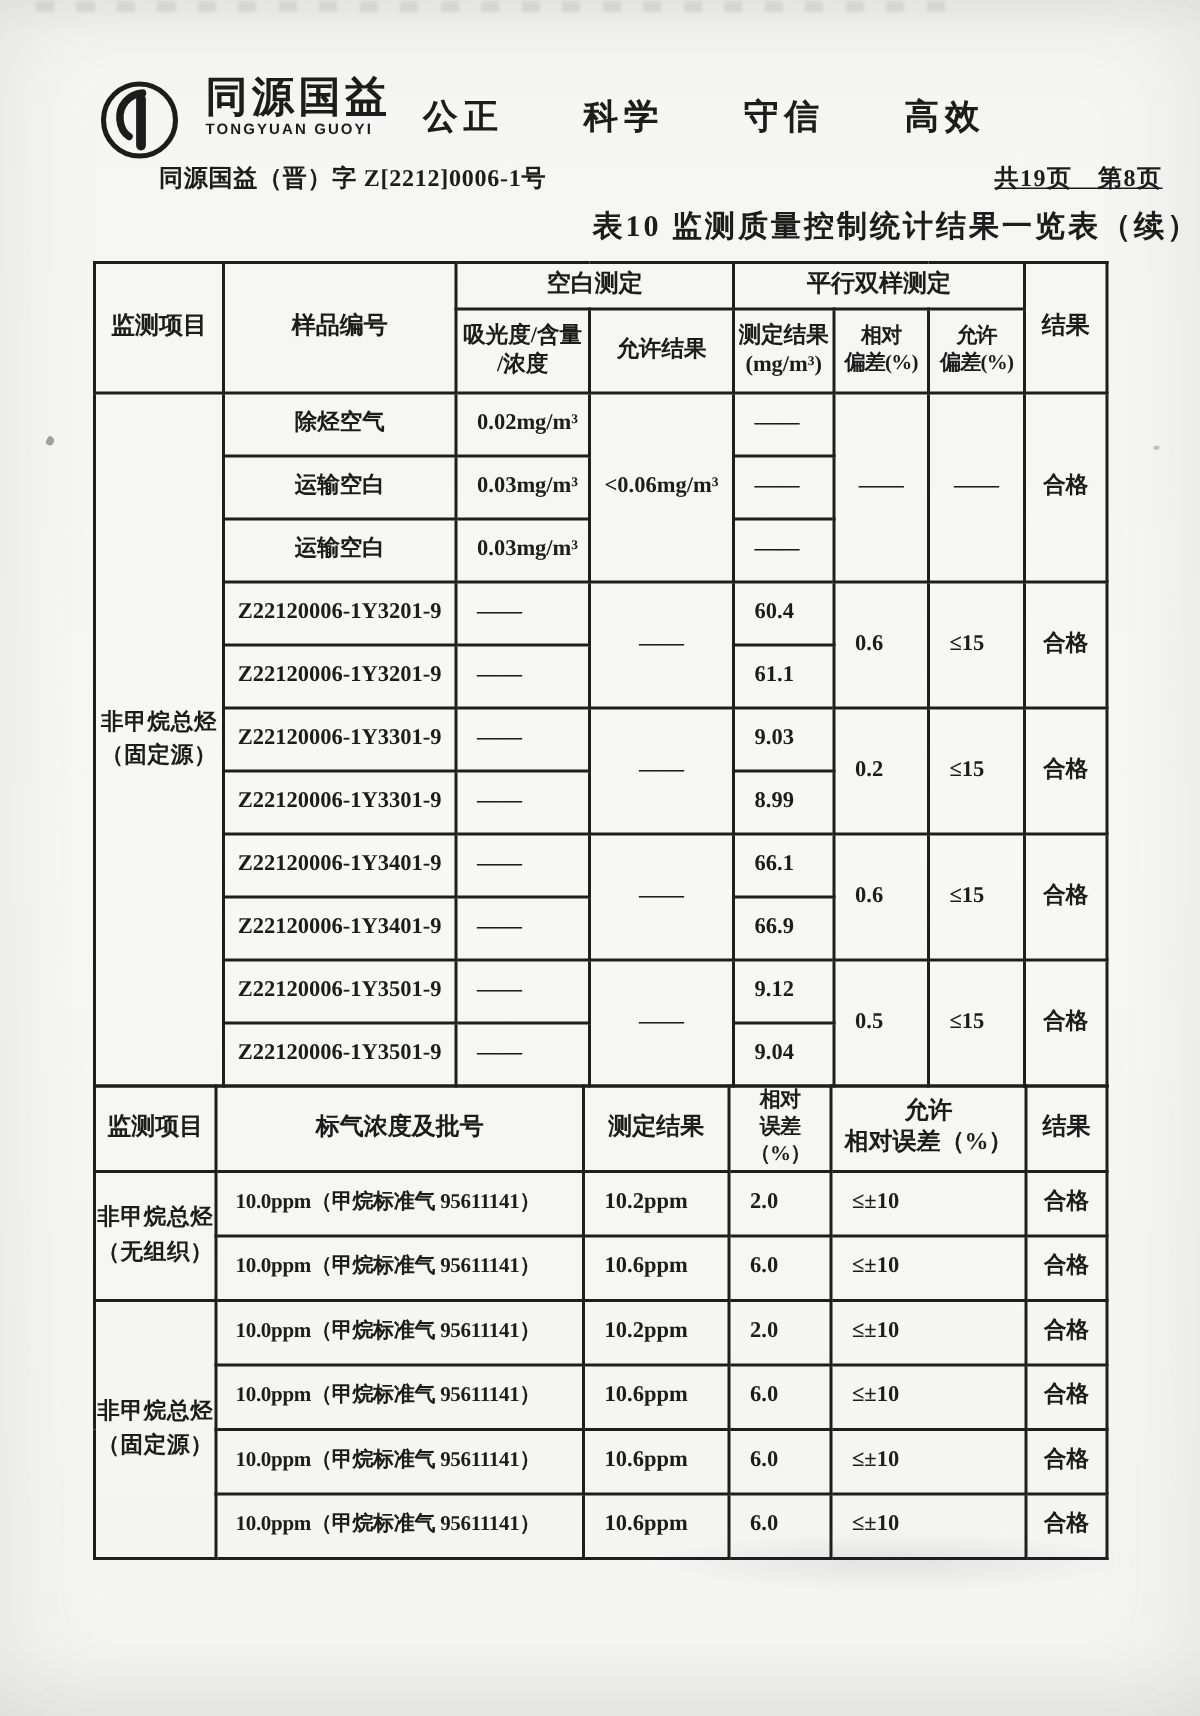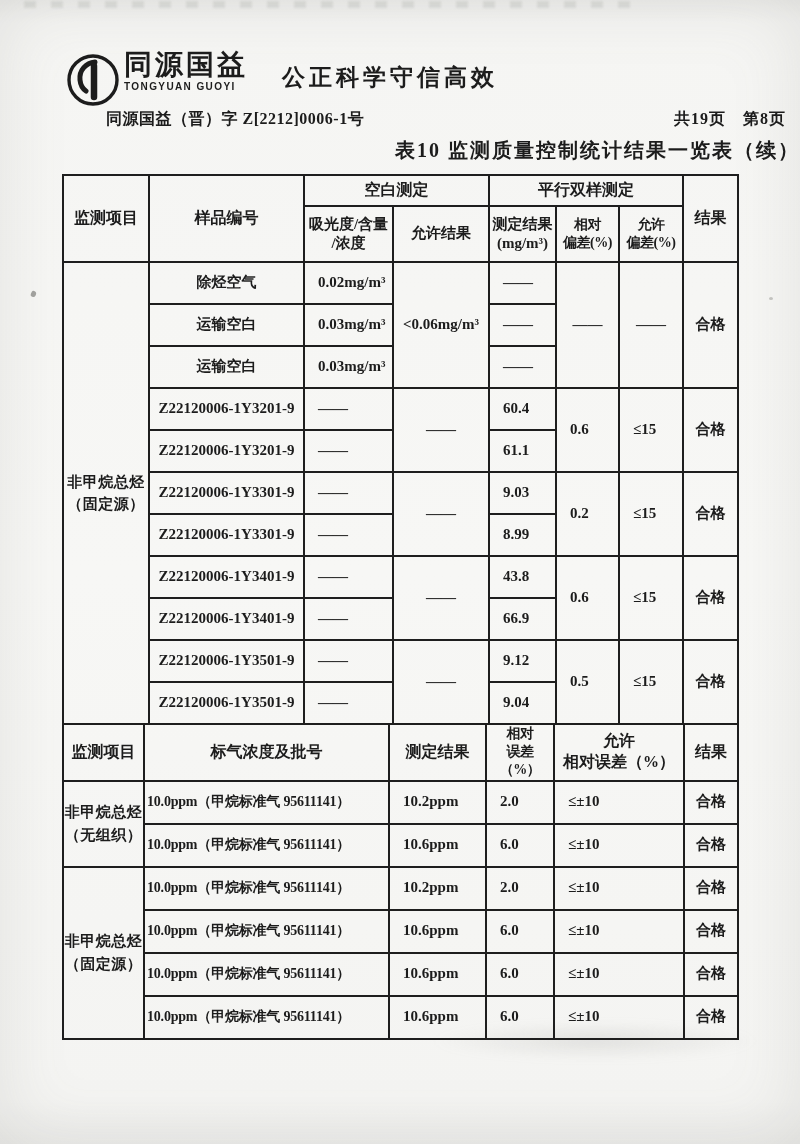--- a/index.html
+++ b/index.html
@@ -22,48 +22,48 @@
   .smudge{
     position:absolute;left:430px;top:1022px;width:330px;height:38px;
     background:radial-gradient(ellipse at center,rgba(150,150,146,0.20),rgba(0,0,0,0) 70%);
     filter:blur(4px);
   }
   .dot-a{position:absolute;left:31px;top:291px;width:5px;height:6px;background:#7d7d79;border-radius:40% 70% 60% 50%;opacity:.7;transform:rotate(28deg);}
   .dot-b{position:absolute;left:769px;top:297px;width:4px;height:3px;background:#9b9b97;border-radius:50%;opacity:.55;}
   
   .logo{position:absolute;left:64px;top:50px;display:flex;align-items:flex-start;}
   .logo svg{display:block;}
-  .logo-text{margin-left:2px;}
+  .logo-text{margin-left:15px;}
   .logo-name{font-size:28px;font-weight:bold;letter-spacing:3px;line-height:1.05;font-family:"Liberation Sans","DejaVu Sans",sans-serif;}
   .logo-latin{font-size:10px;font-weight:bold;letter-spacing:1.4px;margin-top:2px;font-family:"Liberation Sans","DejaVu Sans",sans-serif;}
-  .motto{position:absolute;left:282px;top:62px;display:flex;font-size:23px;font-weight:bold;letter-spacing:4px;}
+  .motto{position:absolute;left:282px;top:62px;display:flex;gap:53px;font-size:23px;font-weight:bold;letter-spacing:4px;}
   .doc-line{position:absolute;left:0;top:109px;width:800px;height:22px;font-size:16px;font-weight:bold;margin-left:28px;}
   .doc-no{position:absolute;left:78px;top:0;letter-spacing:.5px;}
-  .pagination{position:absolute;right:42px;top:0;letter-spacing:1px;}
+  .pagination{position:absolute;right:53px;top:0;letter-spacing:1px;text-decoration:underline;}
   .page-title{position:absolute;left:0;top:137px;width:800px;text-align:right;font-size:20px;font-weight:bold;letter-spacing:2px;}
   
   .tables{position:absolute;left:62px;top:174px;width:675px;}
   table{border-collapse:collapse;table-layout:fixed;width:675px;}
   .t2{margin-top:-2px;}
   th,td{
     border:2px solid #1e1e1e;
     font-weight:bold;font-size:15px;line-height:1.3;
     text-align:center;vertical-align:middle;
     padding:0;overflow:hidden;white-space:pre-line;
   }
   thead th{font-size:16px;}
   th.h2{font-size:15px;}
   th.tight{font-size:14px;letter-spacing:-0.5px;}
   .t1 thead tr.hr1{height:31px;}
   .t1 thead tr.hr2{height:56px;}
   .t1 tbody tr{height:42px;}
   .t2 thead tr{height:46px;}
   .t2 tbody tr{height:43px;}
   td.al{text-align:left;padding-left:13px;white-space:nowrap;}
-  td.gasc{text-align:left;padding-left:2px;font-size:14px;letter-spacing:-0.2px;white-space:nowrap;}
+  td.gasc{text-align:left;padding-left:12px;font-size:14px;letter-spacing:-0.2px;white-space:nowrap;}
   td.itemcell{font-size:15px;line-height:1.5;letter-spacing:.5px;}
 </style>
 </head>
 <body>
 
 <div class="page">
 
   <div class="top-noise"></div>
   <div class="smudge"></div>
   <div class="dot-a"></div>
@@ -175,21 +175,21 @@
         </tr>
         <tr>
           <td>Z22120006-1Y3301-9</td>
           <td class="al">——</td>
           <td class="al">8.99</td>
         </tr>
         <tr>
           <td>Z22120006-1Y3401-9</td>
           <td class="al">——</td>
           <td rowspan="2">——</td>
-          <td class="al">43.8</td>
+          <td class="al">66.1</td>
           <td class="al" rowspan="2">0.6</td>
           <td class="al" rowspan="2">≤15</td>
           <td rowspan="2">合格</td>
         </tr>
         <tr>
           <td>Z22120006-1Y3401-9</td>
           <td class="al">——</td>
           <td class="al">66.9</td>
         </tr>
         <tr>

